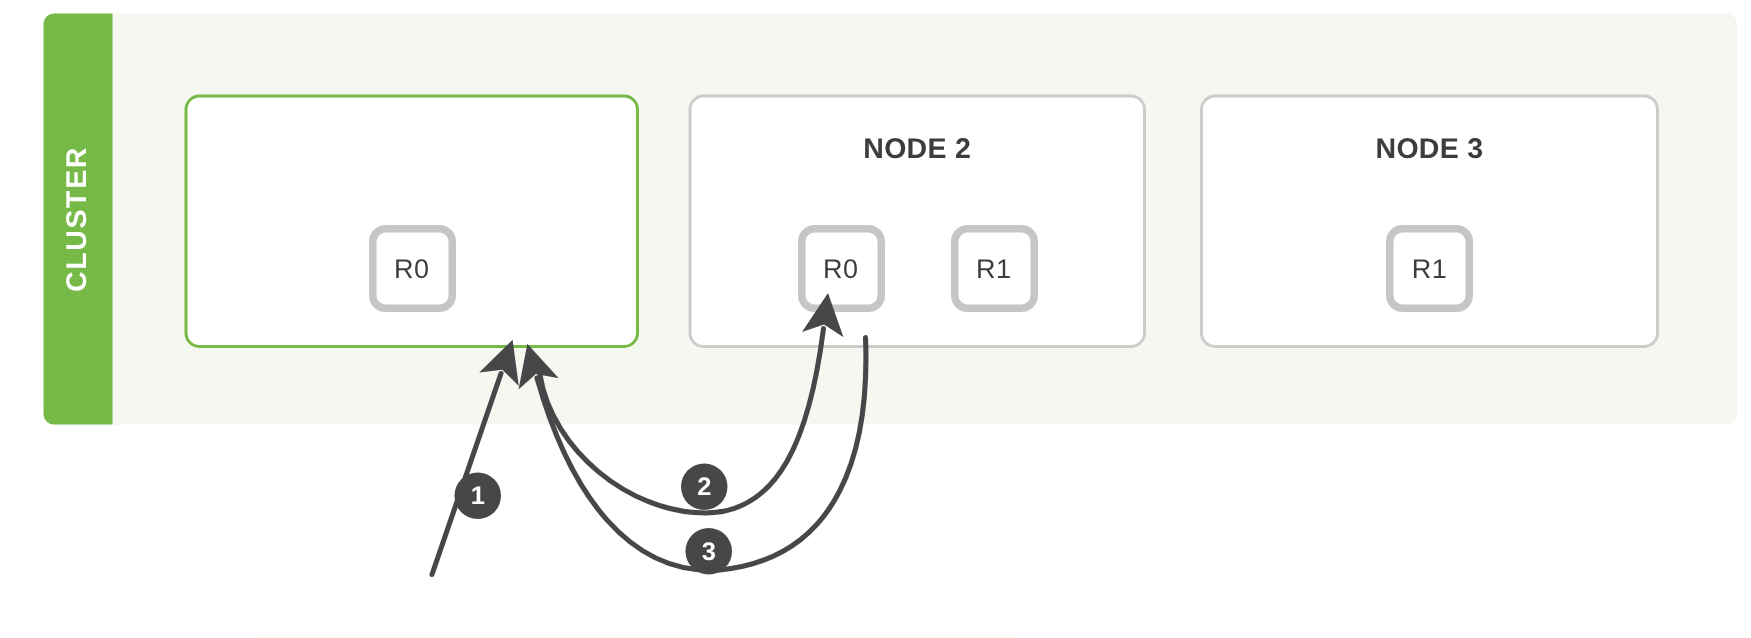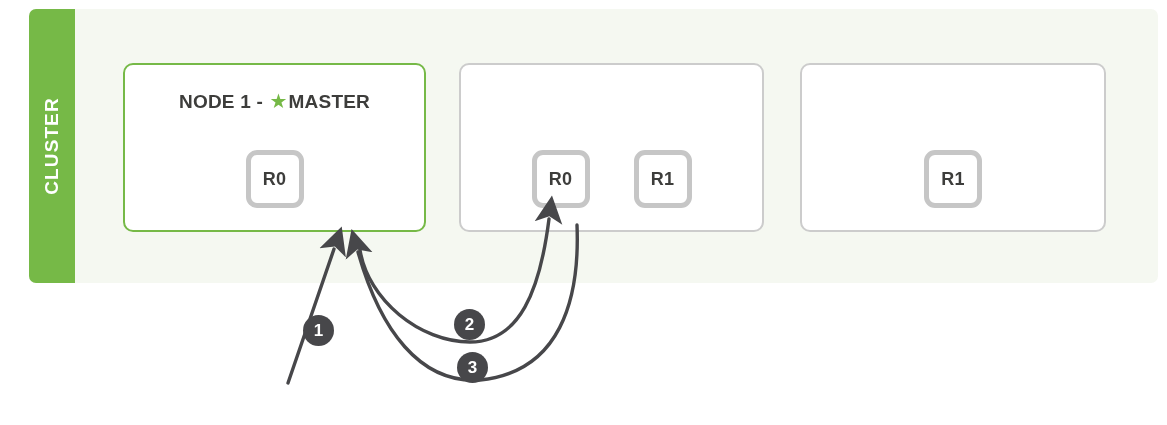--- a/index.html
+++ b/index.html
@@ -100,21 +100,21 @@
     height: 58px;
     box-sizing: border-box;
     border: 5px solid #c6c6c6;
     border-radius: 11px;
     background: #ffffff;
     display: flex;
     align-items: center;
     justify-content: center;
     color: #3d3d3b;
     font-size: 18px;
-    font-weight: bold;
+    font-weight: normal;
     letter-spacing: 0.3px;
   }
   .shard.primary {
     border-color: #76b947;
   }
 
   
   #arrows-layer {
     position: absolute;
     left: 0;
@@ -146,36 +146,39 @@
 </head>
 <body>
 
 <div id="cluster-panel">
 
   <div id="cluster-bar">
     <span id="cluster-bar-label">CLUSTER</span>
   </div>
 
   <div class="node-card is-master" id="node-card-1" style="left:94px; top:54px;">
-    <div class="node-title">
-      <span>NODE 1 - </span><span class="star">★</span><span>MASTER</span>
-    </div>
     <div class="shard-row">
       <div class="shard">R0</div>
     </div>
   </div>
 
   <div class="node-card" id="node-card-2" style="left:430px; top:54px;">
+    <div class="node-title">
+      <span>NODE 2</span>
+    </div>
     <div class="shard-row">
       <div class="shard">R0</div>
       <div class="shard">R1</div>
     </div>
   </div>
 
   <div class="node-card" id="node-card-3" style="left:771px; top:54px;">
+    <div class="node-title">
+      <span>NODE 3</span>
+    </div>
     <div class="shard-row">
       <div class="shard">R1</div>
     </div>
   </div>
 </div>
 
 <svg id="arrows-layer" viewBox="0 0 1167 425">
   <defs>
     <marker id="arrowhead" markerWidth="9" markerHeight="9" refX="1.2" refY="4.5" orient="auto" markerUnits="strokeWidth">
       <path d="M0,0.4 L8.2,4.5 L0,8.6 L2.0,4.5 Z" fill="#47474a"></path>

